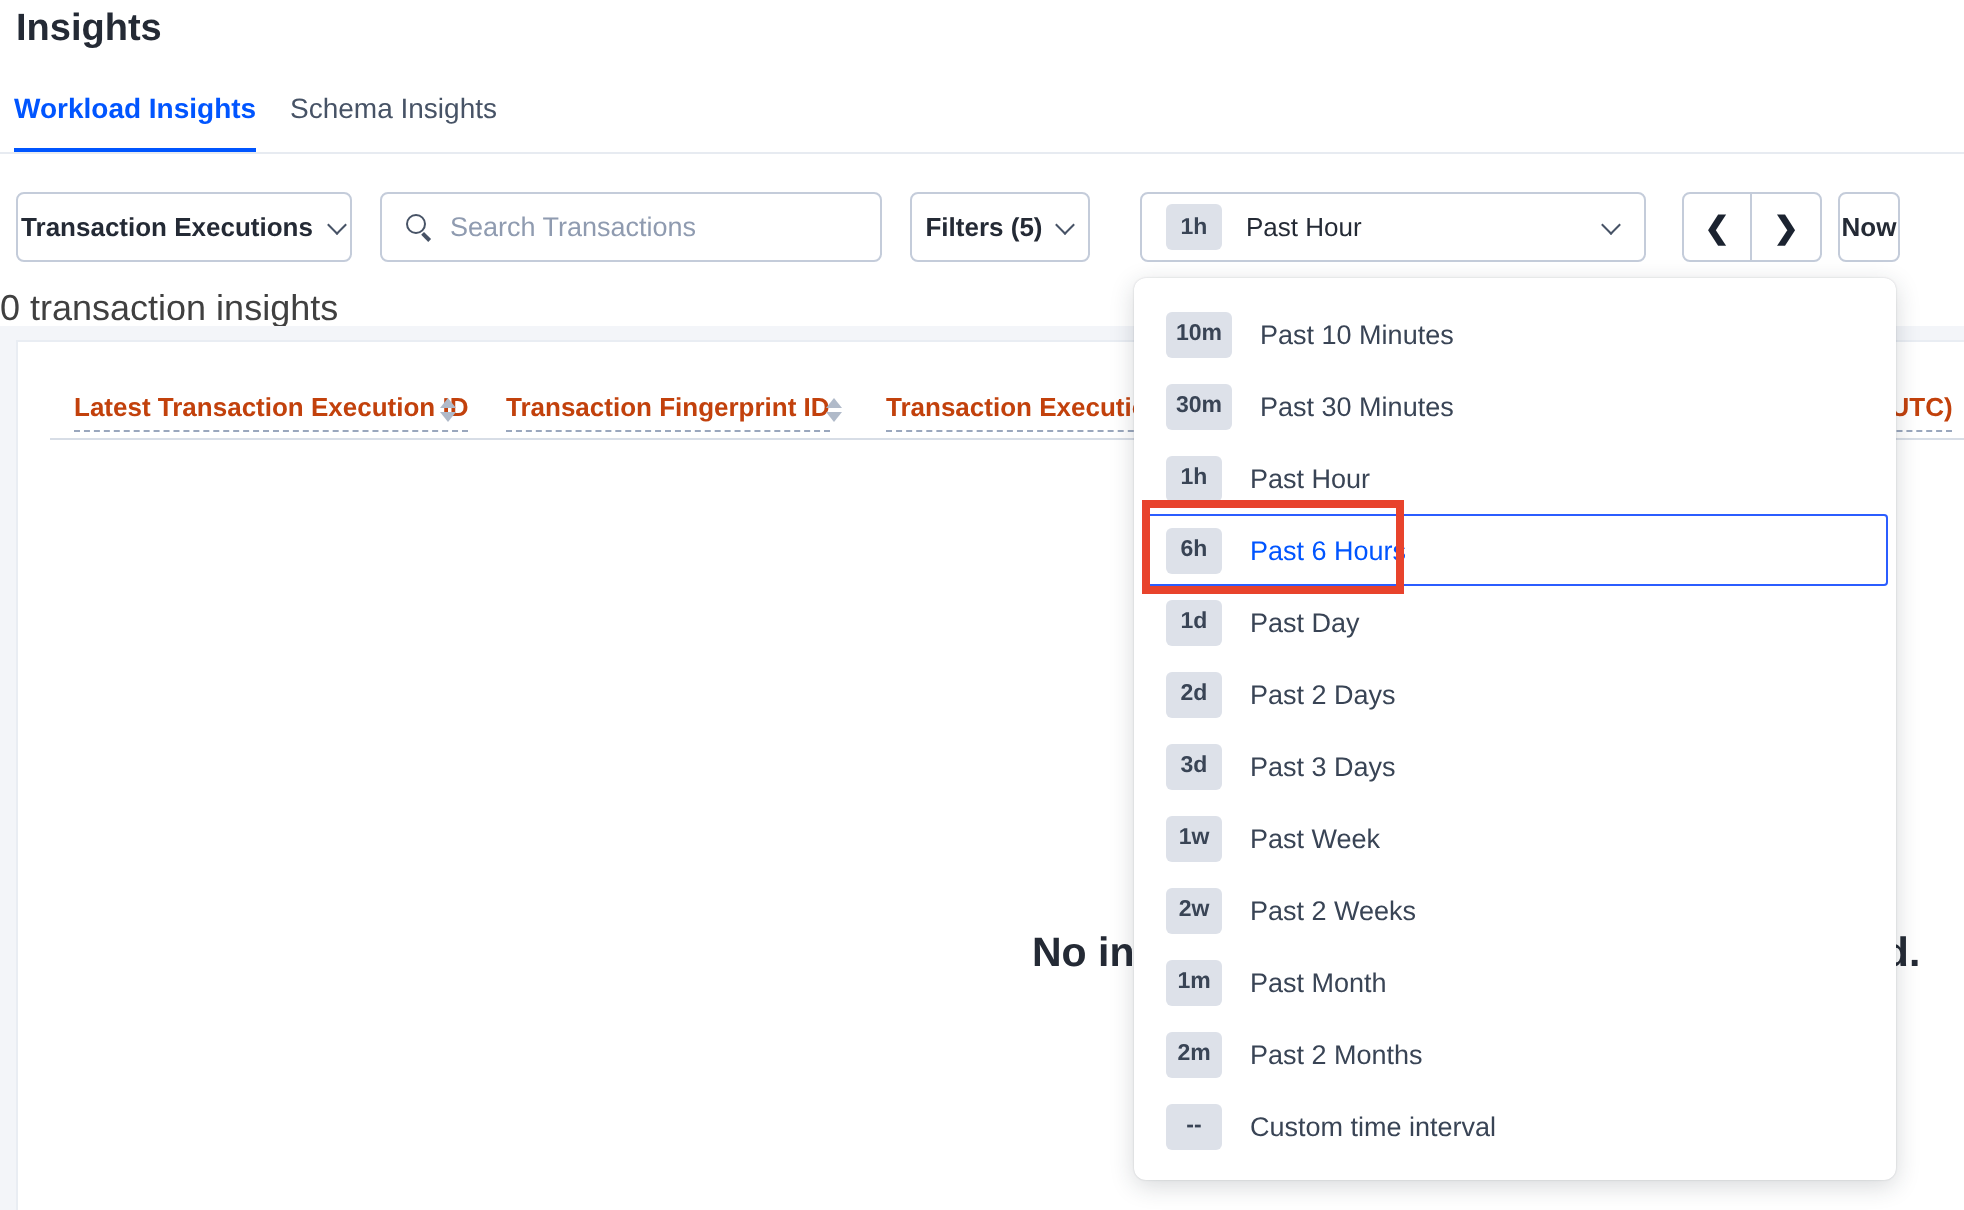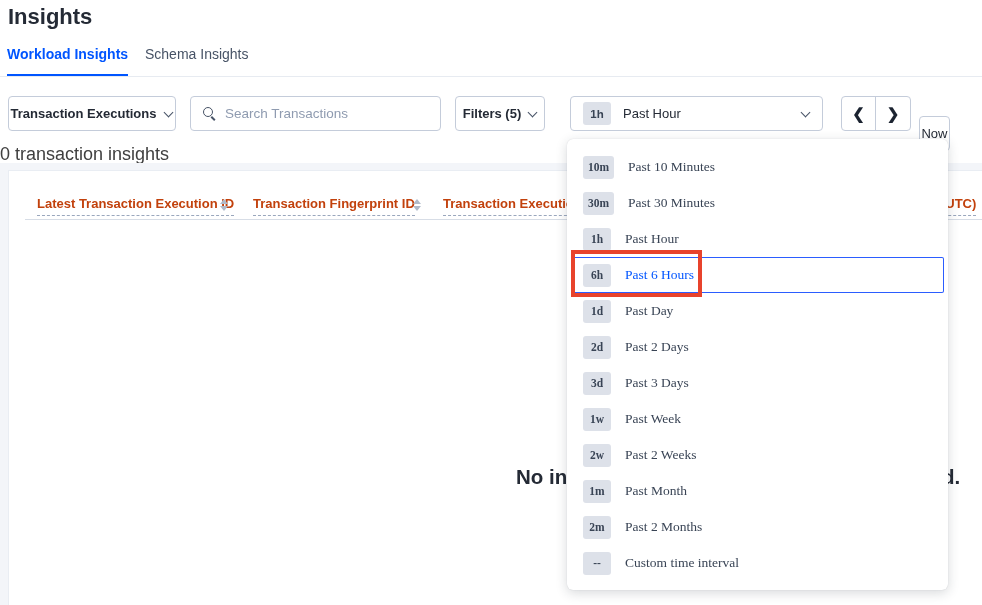--- a/index.html
+++ b/index.html
@@ -1,41 +1,41 @@
 <!DOCTYPE html>
 <html><head>
 <meta charset="utf-8">
 <style>
   * { margin:0; padding:0; box-sizing:border-box; }
   html,body { width:982px; height:605px; }
   body { font-family:"Liberation Sans", sans-serif; background:#fff; color:#242a35; overflow:hidden; }
   #app { position:relative; width:982px; height:605px; background:#fff; }
 
   
-  .page-title { position:absolute; left:8px; top:4px; font-size:22px; font-weight:bold; color:#242a35; }
+  .page-title { position:absolute; left:8px; top:4px; font-size:19px; font-weight:bold; color:#242a35; }
   .tabs { position:absolute; left:0; top:46px; width:982px; height:31px; border-bottom:1px solid #e7ebf1; }
   .tab { position:absolute; top:0; font-size:14px; cursor:pointer; }
   .tab-active { left:7px; color:#0055ff; font-weight:bold; }
   .tab-active .tab-underline { position:absolute; left:0; right:0; top:28px; height:2px; background:#0055ff; }
   .tab-inactive { left:145px; color:#475366; }
 
   
   .ctl { position:absolute; top:96px; height:35px; background:#fff; border:1px solid #c4ccda; border-radius:4px; display:flex; align-items:center; font-size:13px; color:#242a35; }
   .btn-type   { left:8px;   width:168px; justify-content:center; font-weight:bold; gap:8px; }
   .search-box { left:190px; width:251px; padding-left:12px; gap:9px; }
   .search-box input { border:none; outline:none; font-size:13.5px; color:#394455; width:190px; font-family:"Liberation Sans",sans-serif; background:transparent; }
   .search-box input::placeholder { color:#8f9bb0; }
   .btn-filters{ left:455px; width:90px;  justify-content:center; font-weight:bold; gap:7px; }
   .time-btn   { left:570px; width:253px; padding:0 12px; gap:12px; }
   .time-btn .chev { margin-left:auto; }
   .badge { display:inline-flex; align-items:center; justify-content:center; min-width:28px; height:23px; padding:0 5px; background:#dde1e9; border-radius:3px; font-size:11.5px; font-weight:bold; color:#394455; }
   .arrow-group { left:841px; width:70px; padding:0; overflow:hidden; }
   .arrow-half { width:35px; height:100%; display:flex; align-items:center; justify-content:center; font-size:15px; font-weight:bold; color:#1b2330; cursor:pointer; }
   .arrow-half:first-child { border-right:1px solid #c4ccda; }
-  .btn-now { left:919px; width:31px; justify-content:center; font-weight:normal;margin-top:20px; }
+  .btn-now { left:919px; width:31px; justify-content:center; font-weight:bold; }
   .chev { width:9px; height:9px; display:inline-block; position:relative; }
   .chev::before { content:""; position:absolute; left:1px; top:0px; width:6px; height:6px; border-right:1.5px solid #475366; border-bottom:1.5px solid #475366; transform:rotate(45deg); }
   .mag { width:13px; height:13px; display:inline-block; position:relative; flex:none; }
   .mag::before { content:""; position:absolute; left:0; top:0; width:8px; height:8px; border:1.5px solid #475366; border-radius:50%; }
   .mag::after { content:""; position:absolute; left:9px; top:9px; width:5px; height:1.5px; background:#475366; transform:rotate(45deg); transform-origin:0 0; }
 
   .summary-text { position:absolute; left:0; top:144px; font-size:18px; color:#404040; }
 
   
   .content-bg { position:absolute; left:0; top:163px; width:982px; height:442px; background:#f3f5f9; }
@@ -49,21 +49,21 @@
   .sort { position:absolute; top:27px; width:8px; height:14px; cursor:pointer; }
   .sort i { position:absolute; left:0; width:0; height:0; border-left:4px solid transparent; border-right:4px solid transparent; }
   .sort .up { top:1px; border-bottom:5px solid #b0bac9; }
   .sort .dn { top:8px; border-top:5px solid #b0bac9; }
   .sort-1 { left:211px; } .sort-2 { left:404px; }
   .head-divider { position:absolute; left:16px; right:0; top:48px; height:1px; background:#d7dde6; }
 
   .empty-msg { position:absolute; left:516px; top:465px; font-size:20.5px; font-weight:bold; color:#242a35; white-space:nowrap; }
 
   
-  .dropdown { position:absolute; left:567px; top:139px; width:381px; height:451px; background:#fff; border-radius:6px; box-shadow:0 3px 12px rgba(36,42,53,.18), 0 0 1px rgba(36,42,53,.2); padding:10px 4px 9px 4px; z-index:10;font-family:Liberation Serif, serif; }
+  .dropdown { position:absolute; left:567px; top:139px; width:381px; height:451px; background:#fff; border-radius:6px; box-shadow:0 3px 12px rgba(36,42,53,.18), 0 0 1px rgba(36,42,53,.2); padding:10px 4px 9px 4px; z-index:10; }
   .opt { position:relative; height:36px; display:flex; align-items:center; padding-left:12px; gap:14px; font-size:13.5px; color:#394455; cursor:pointer; border-radius:2px; }
   .opt .badge { flex:none; }
   .opt.selected { box-shadow:inset 0 0 0 1px #2b5dff; color:#0055ff; }
   .red-annotation { position:absolute; left:571px; top:250px; width:131px; height:47px; border:4px solid #e8432c; z-index:20; pointer-events:none; }
 </style>
 </head>
 <body>
 
 <div id="app">
 

